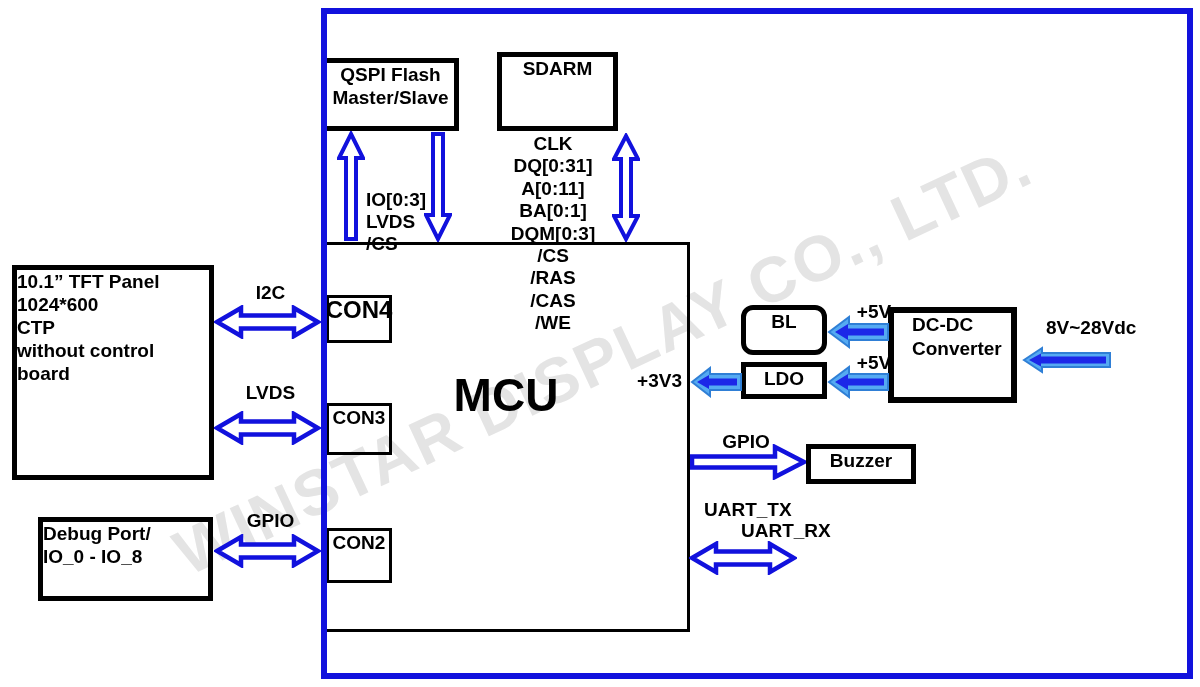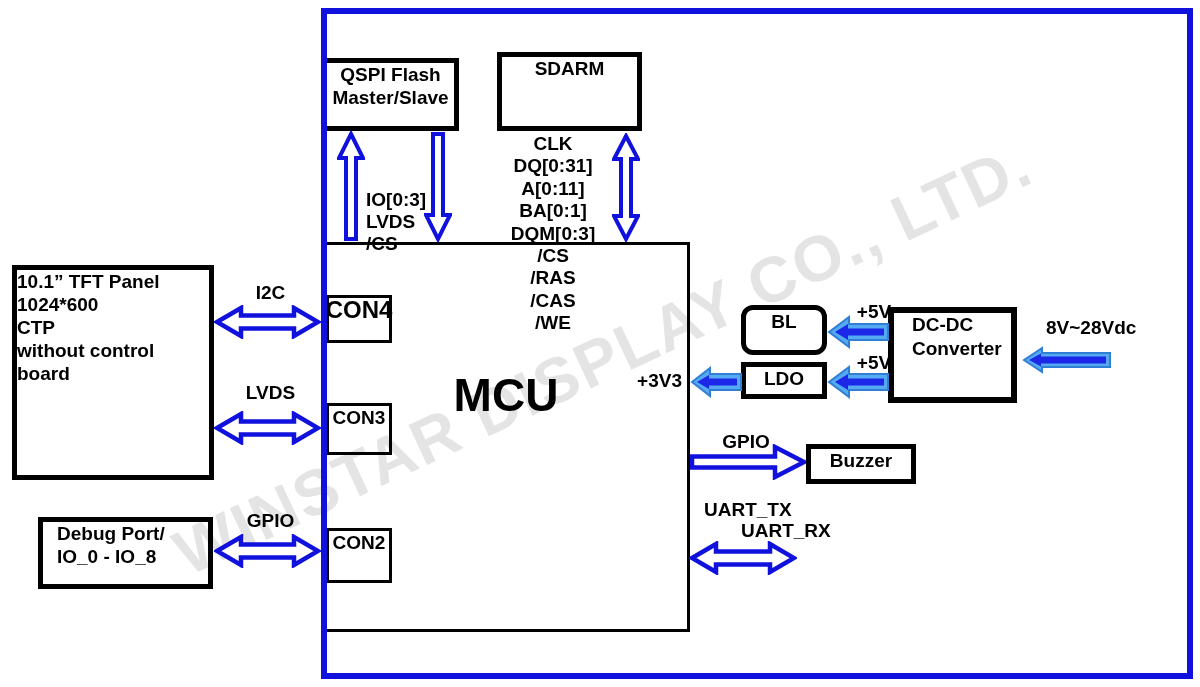--- a/index.html
+++ b/index.html
@@ -34,21 +34,21 @@
 
   <div id="watermark">WINSTAR DISPLAY CO., LTD.</div>
 
   <div id="frame"></div>
 
   <div class="box" style="left:322px;top:58px;width:137px;height:73px;">
     <div>QSPI Flash</div>
     <div>Master/Slave</div>
   </div>
 
-  <div class="box" style="left:497px;top:52px;width:145px;height:79px;">
+  <div class="box" style="left:497px;top:52px;width:121px;height:79px;">
     <div>SDARM</div>
   </div>
 
   <div class="box thin" style="left:322px;top:242px;width:368px;height:390px;"></div>
   <div id="mcu-label">MCU</div>
 
   <div class="box thin" style="left:326px;top:295px;width:66px;height:48px;font-size:24px;">
     <div>CON4</div>
   </div>
   <div class="box thin" style="left:326px;top:403px;width:66px;height:52px;">
@@ -59,21 +59,21 @@
   </div>
 
   <div class="box leftpad" style="left:12px;top:265px;width:202px;height:215px;padding-left:0;">
     <div>10.1” TFT Panel</div>
     <div>1024*600</div>
     <div>CTP</div>
     <div>without control</div>
     <div>board</div>
   </div>
 
-  <div class="box leftpad" style="left:38px;top:517px;width:175px;height:72px;padding-left:14px;">
+  <div class="box leftpad" style="left:38px;top:517px;width:175px;height:84px;">
     <div>Debug Port/</div>
     <div>IO_0 - IO_8</div>
   </div>
 
   <div class="box" style="left:741px;top:305px;width:86px;height:50px;border-radius:12px;">
     <div>BL</div>
   </div>
   <div class="box" style="left:741px;top:362px;width:86px;height:37px;">
     <div>LDO</div>
   </div>

